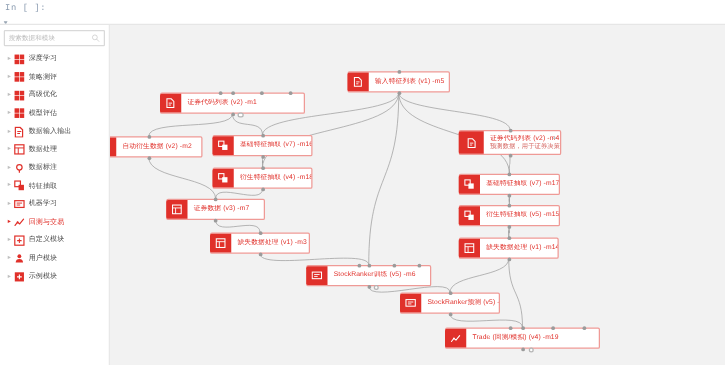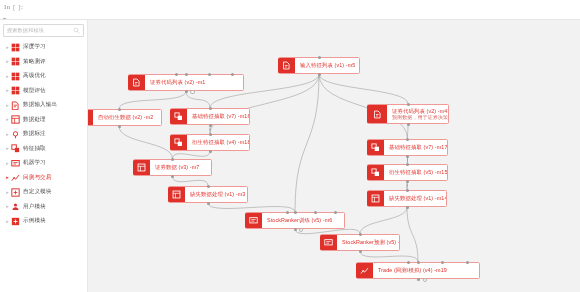--- a/index.html
+++ b/index.html
@@ -8,21 +8,21 @@
     background:#ffffff;
     font-family:"Liberation Sans","DejaVu Sans",sans-serif;
     font-size:6px;color:#333;
     -webkit-font-smoothing:antialiased;
   }
   #root{position:relative;width:580px;height:292px;}
 
   
   .nb-prompt{
     position:absolute;left:4px;top:3px;
-    font-family:Liberation Serif, serif;
+    font-family:Liberation Mono, monospace;
     font-size:7px;color:#8a9bb0;letter-spacing:.5px;
     white-space:pre;
   }
   .nb-caret{
     position:absolute;left:3px;top:15px;
     font-size:6px;color:#9aa7b5;
   }
 
   
   .app{

